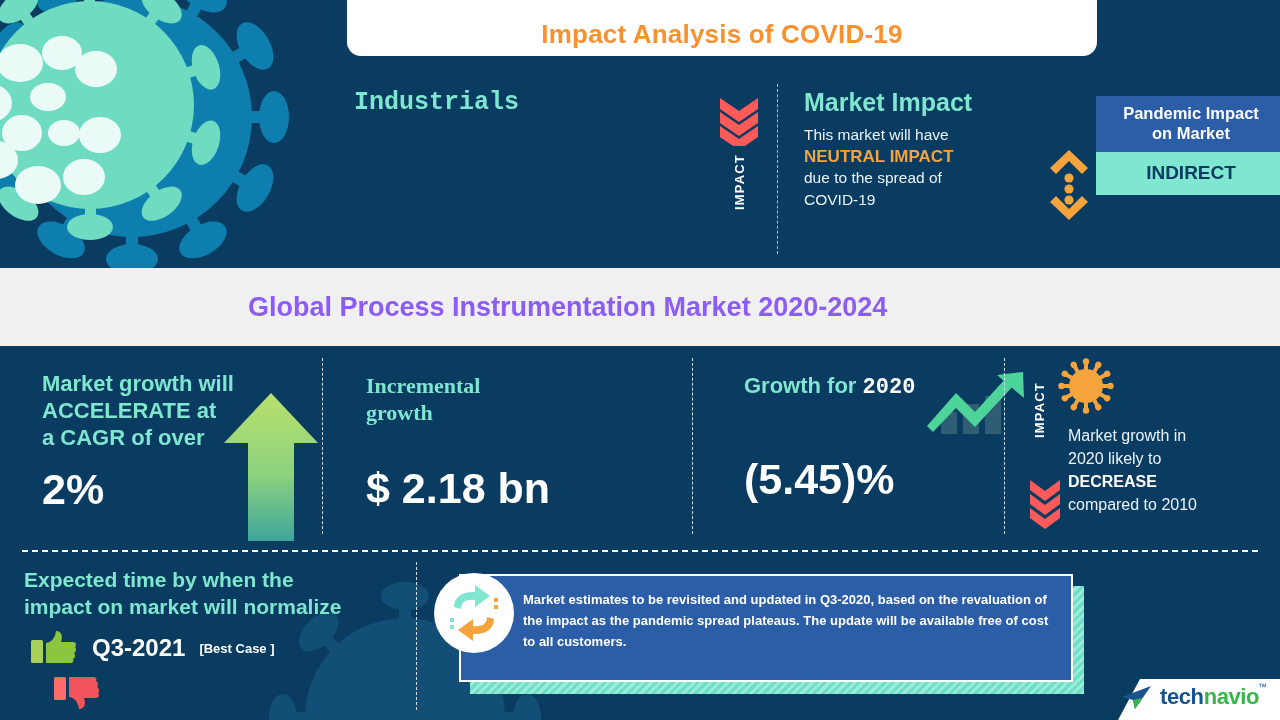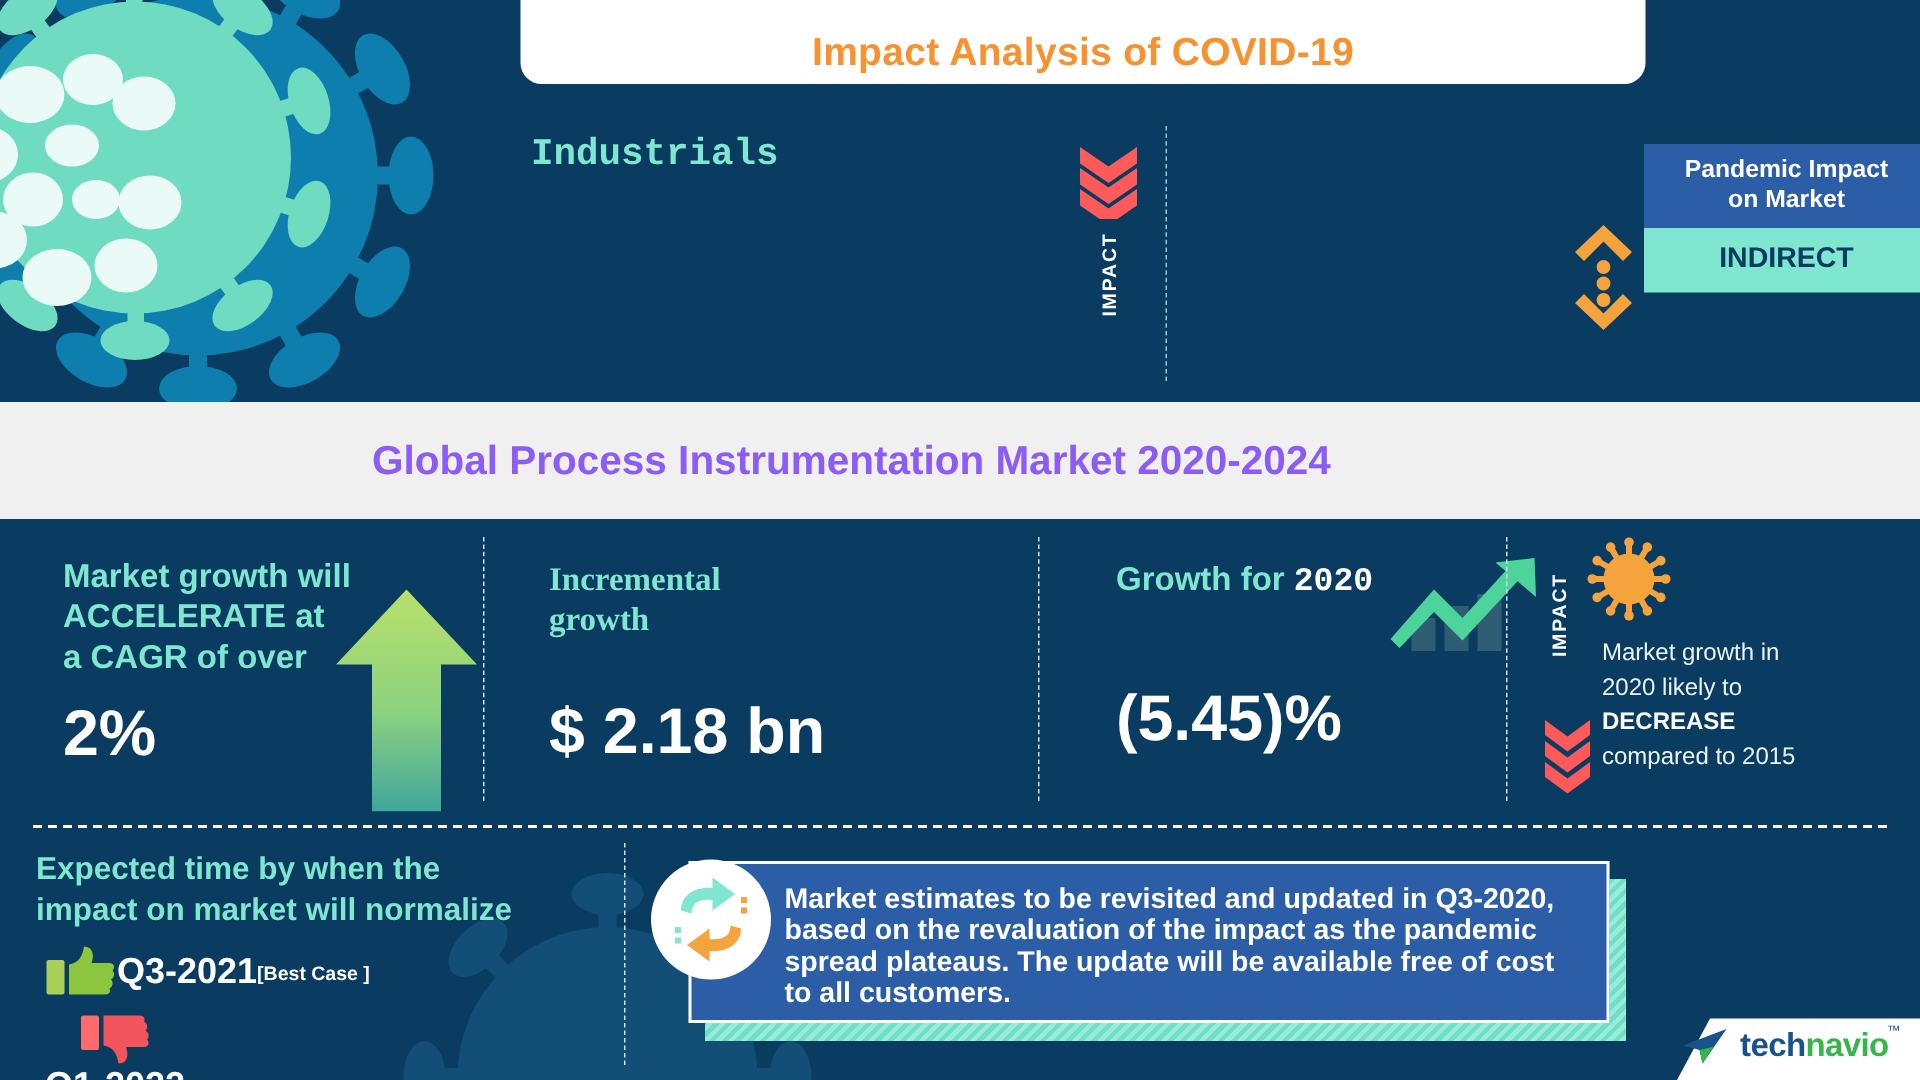--- a/index.html
+++ b/index.html
@@ -84,37 +84,37 @@
               color:#EAF3F8; font-size:16px; line-height:23px; }
   .dec-text .b { font-weight:bold; color:#FFFFFF; }
 
   
   .dash-h { position:absolute; left:22px; top:550px; width:1236px; height:0;
             border-top:2px dashed #FFFFFF; }
   .bottom { position:absolute; left:0; top:552px; width:1280px; height:168px; }
 
   .exp-head { position:absolute; left:24px; top:14px; width:400px;
               color:#7FE6D0; font-size:21px; font-weight:bold; line-height:27px; }
-  .case-row { position:absolute; display:flex; align-items:center; }
+  .case-row { position:absolute; display:flex; align-items:center; gap:14px; }
   .case-row .q { color:#FFFFFF; font-size:24px; font-weight:bold; }
   .case-row .c { color:#FFFFFF; font-size:13px; font-weight:bold; }
   .dashv-b { position:absolute; left:416px; top:562px; height:148px; width:0;
              border-left:1.5px dashed #CFE2ED; }
 
   .note-shadow {
     position:absolute; left:470px; top:586px; width:614px; height:108px;
     background:repeating-linear-gradient(135deg,#6FE0C8 0 3px,#9BEBD9 3px 6px);
   }
   .note-box {
     position:absolute; left:459px; top:574px; width:614px; height:108px;
     background:#2B5EA7; border:2px solid #FFFFFF;
   }
   .note-text {
     position:absolute; left:62px; top:13px; width:530px;
-    color:#FFFFFF; font-size:19px; font-weight:bold; line-height:21px;
+    color:#FFFFFF; font-size:13px; font-weight:bold; line-height:21px;
   }
   .refresh-wrap { position:absolute; left:432px; top:571px; width:84px; height:84px; }
 
   
   .virus-wm { position:absolute; left:255px; top:568px; width:300px; height:300px; opacity:1; }
 
   
   .logo-bg { position:absolute; left:1088px; top:673px; width:192px; height:47px; }
   .logo-text { position:absolute; left:1160px; top:684px; font-size:22px; font-weight:bold; letter-spacing:-.4px; }
   .logo-text .a { color:#18538C; }
@@ -255,20 +255,29 @@
     <svg width="46" height="50" viewBox="0 0 46 50">
       <path d="M4 2 L23 15 L42 2 L42 13 L23 26 L4 13 Z" fill="#FF5A5A"></path>
       <path d="M4 16 L23 29 L42 16 L42 27 L23 40 L4 27 Z" fill="#FF5A5A"></path>
       <path d="M4 30 L23 43 L42 30 L42 41 L23 54 L4 41 Z" fill="#FF5A5A"></path>
     </svg>
     <div class="vlabel">IMPACT</div>
   </div>
 
   <div class="vsep"></div>
 
+  <div class="mkt-block">
+    <div class="mkt-head">Market Impact</div>
+    <div class="mkt-body">
+      <span>This market will have</span><br>
+      <span class="hl">NEUTRAL IMPACT</span><br>
+      <span>due to the spread of</span><br>
+      <span>COVID-19</span>
+    </div>
+  </div>
 
   <svg class="neutral-icon" viewBox="0 0 46 74">
     <path d="M23 2 L42 20 L36 26 L23 13 L10 26 L4 20 Z" fill="#F5A33C"></path>
     <circle cx="23" cy="30" r="4.6" fill="#F5A33C"></circle>
     <circle cx="23" cy="41" r="4.6" fill="#F5A33C"></circle>
     <circle cx="23" cy="52" r="4.6" fill="#F5A33C"></circle>
     <path d="M23 72 L42 54 L36 48 L23 61 L10 48 L4 54 Z" fill="#F5A33C"></path>
   </svg>
 
   <div class="badge">
@@ -396,21 +405,21 @@
             <rect x="26" y="3" width="4" height="9"></rect>
             <circle cx="28" cy="3.5" r="3.2"></circle>
           </g>
       </g>
     </g>
   </svg>
   <div class="dec-text">
     <span>Market growth in</span><br>
     <span>2020 likely to</span><br>
     <span class="b">DECREASE</span><br>
-    <span>compared to 2015</span>
+    <span>compared to 2010</span>
   </div>
 
   <div class="dash-h"></div>
 
   <svg class="virus-wm" viewBox="0 0 300 300">
     <g fill="#134E77">
       <circle cx="150" cy="150" r="100"></circle>
       <g>
         <g transform="rotate(0 150 150)">
             <rect x="144" y="28" width="12" height="32"></rect>

